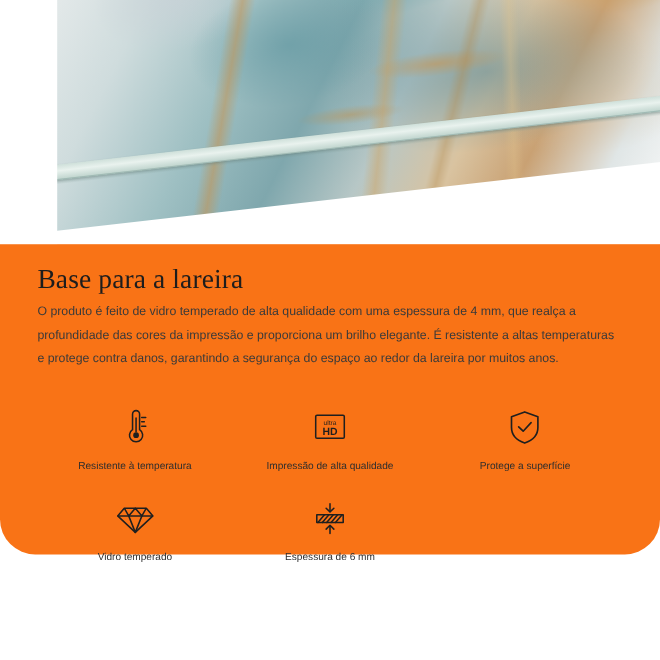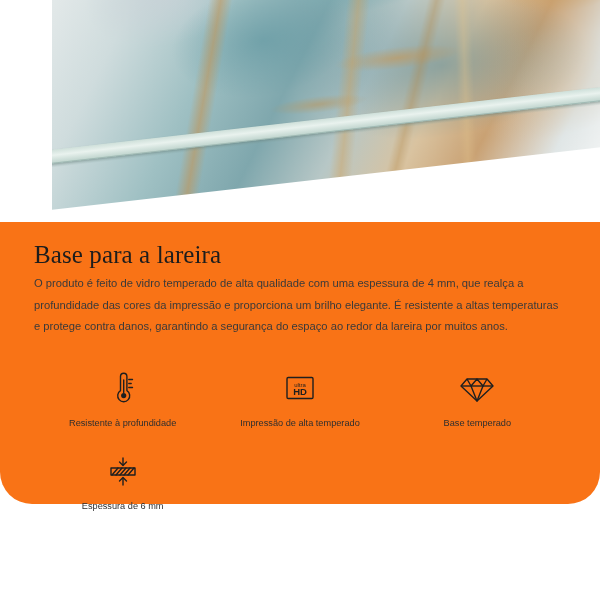--- a/index.html
+++ b/index.html
@@ -189,45 +189,54 @@
         <div class="feature-icon">
           <svg width="44" height="44" viewBox="0 0 44 44" fill="none" stroke="#1f1f1f" stroke-width="1.4" stroke-linecap="round" stroke-linejoin="round">
             <path d="M19.5 10.5a3.2 3.2 0 0 1 6.4 0v14.1a6 6 0 1 1-6.4 0z"></path>
             <line x1="22.7" y1="14" x2="22.7" y2="26.5"></line>
             <circle cx="22.7" cy="29.6" r="2.6" fill="#1f1f1f" stroke="none"></circle>
             <line x1="27.8" y1="13.5" x2="31.5" y2="13.5"></line>
             <line x1="27.8" y1="17.5" x2="30.2" y2="17.5"></line>
             <line x1="27.8" y1="21.5" x2="31.5" y2="21.5"></line>
           </svg>
         </div>
-        <div class="feature-label">Resistente à profundidade</div>
+        <div class="feature-label">Resistente à temperatura</div>
       </div>
 
       <div class="feature">
         <div class="feature-icon">
           <svg width="44" height="44" viewBox="0 0 44 44" fill="none" stroke="#1f1f1f" stroke-width="1.4">
             <rect x="9" y="11.5" width="26" height="21" rx="1.2"></rect>
             <text x="22" y="20.5" font-family="Liberation Sans, sans-serif" font-size="6" fill="#1f1f1f" stroke="none" text-anchor="middle">ultra</text>
             <text x="22" y="29" font-family="Liberation Sans, sans-serif" font-size="9.5" font-weight="bold" fill="#1f1f1f" stroke="none" text-anchor="middle">HD</text>
           </svg>
         </div>
-        <div class="feature-label">Impressão de alta temperado</div>
-      </div>
-
+        <div class="feature-label">Impressão de alta qualidade</div>
+      </div>
+
+      <div class="feature">
+        <div class="feature-icon">
+          <svg width="44" height="44" viewBox="0 0 44 44" fill="none" stroke="#1f1f1f" stroke-width="1.5" stroke-linecap="round" stroke-linejoin="round">
+            <path d="M22 8.5l12 4.4v9.6c0 7.4-5.2 12.1-12 14.3-6.8-2.2-12-6.9-12-14.3v-9.6z"></path>
+            <polyline points="16.5,22 20.6,26 27.8,18.2"></polyline>
+          </svg>
+        </div>
+        <div class="feature-label">Protege a superfície</div>
+      </div>
 
       <div class="feature">
         <div class="feature-icon">
           <svg width="44" height="44" viewBox="0 0 44 44" fill="none" stroke="#1f1f1f" stroke-width="1.4" stroke-linejoin="round">
             <path d="M12 13h20l6 7-16 15L6 20z"></path>
             <path d="M6 20h32"></path>
             <path d="M12 13l4 7 6-7 6 7 4-7"></path>
             <path d="M16 20l6 15 6-15"></path>
           </svg>
         </div>
-        <div class="feature-label">Base temperado</div>
+        <div class="feature-label">Vidro temperado</div>
       </div>
 
 
       <div class="feature">
         <div class="feature-icon">
           <svg width="44" height="44" viewBox="0 0 44 44" fill="none" stroke="#1f1f1f" stroke-width="1.4" stroke-linecap="round" stroke-linejoin="round">
             <line x1="22" y1="9" x2="22" y2="16"></line>
             <polyline points="18.5,13 22,16.5 25.5,13"></polyline>
             <rect x="10" y="19" width="24" height="7"></rect>
             <line x1="11" y1="26" x2="17" y2="19"></line>

